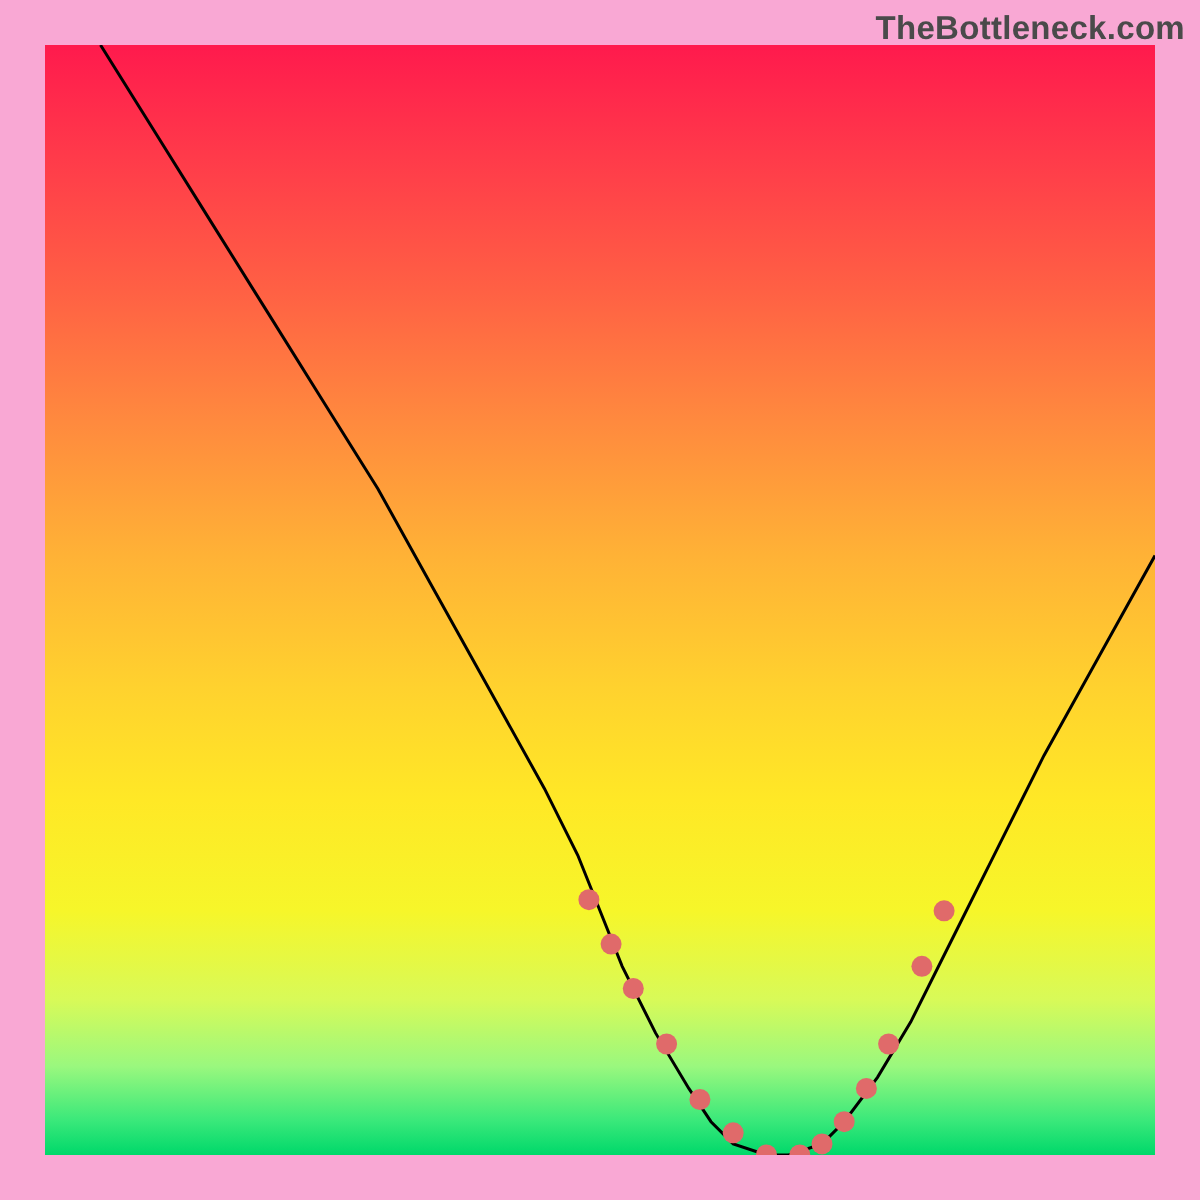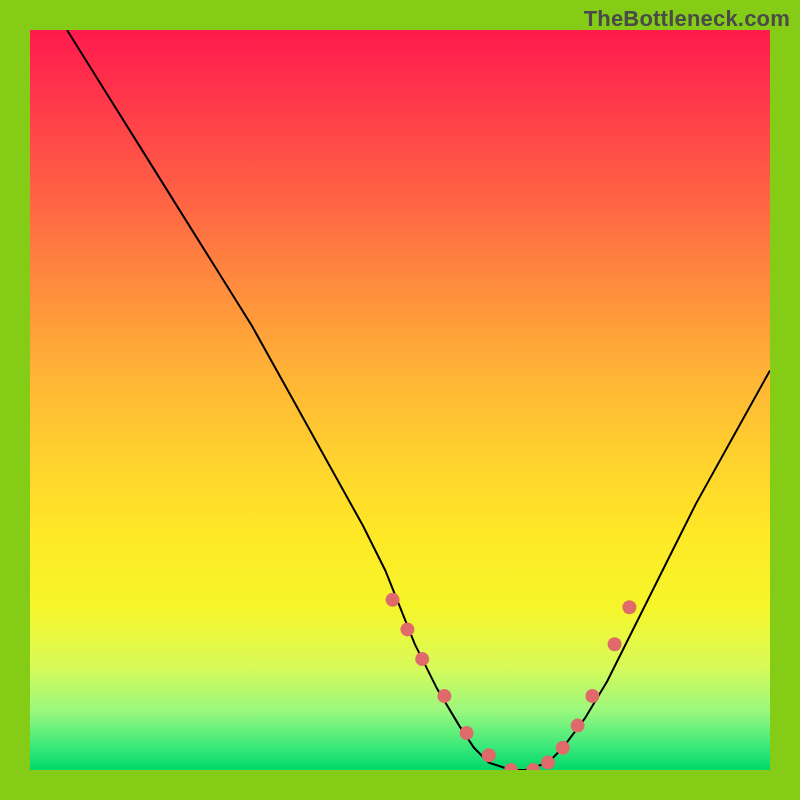--- a/index.html
+++ b/index.html
@@ -10,21 +10,21 @@
     background: #000;
     overflow: hidden;
     font-family: Arial, Helvetica, sans-serif;
   }
   .frame {
     position: absolute;
     left: 0;
     top: 0;
     width: 800px;
     height: 800px;
-    background: #84cc16;
+    background: #f9a8d4;
   }
   .plot {
     position: absolute;
     left: 30px;
     top: 30px;
     width: 740px;
     height: 740px;
     background: linear-gradient(to bottom,
       #ff1a4d 0%,
       #ff3a4a 10%,

